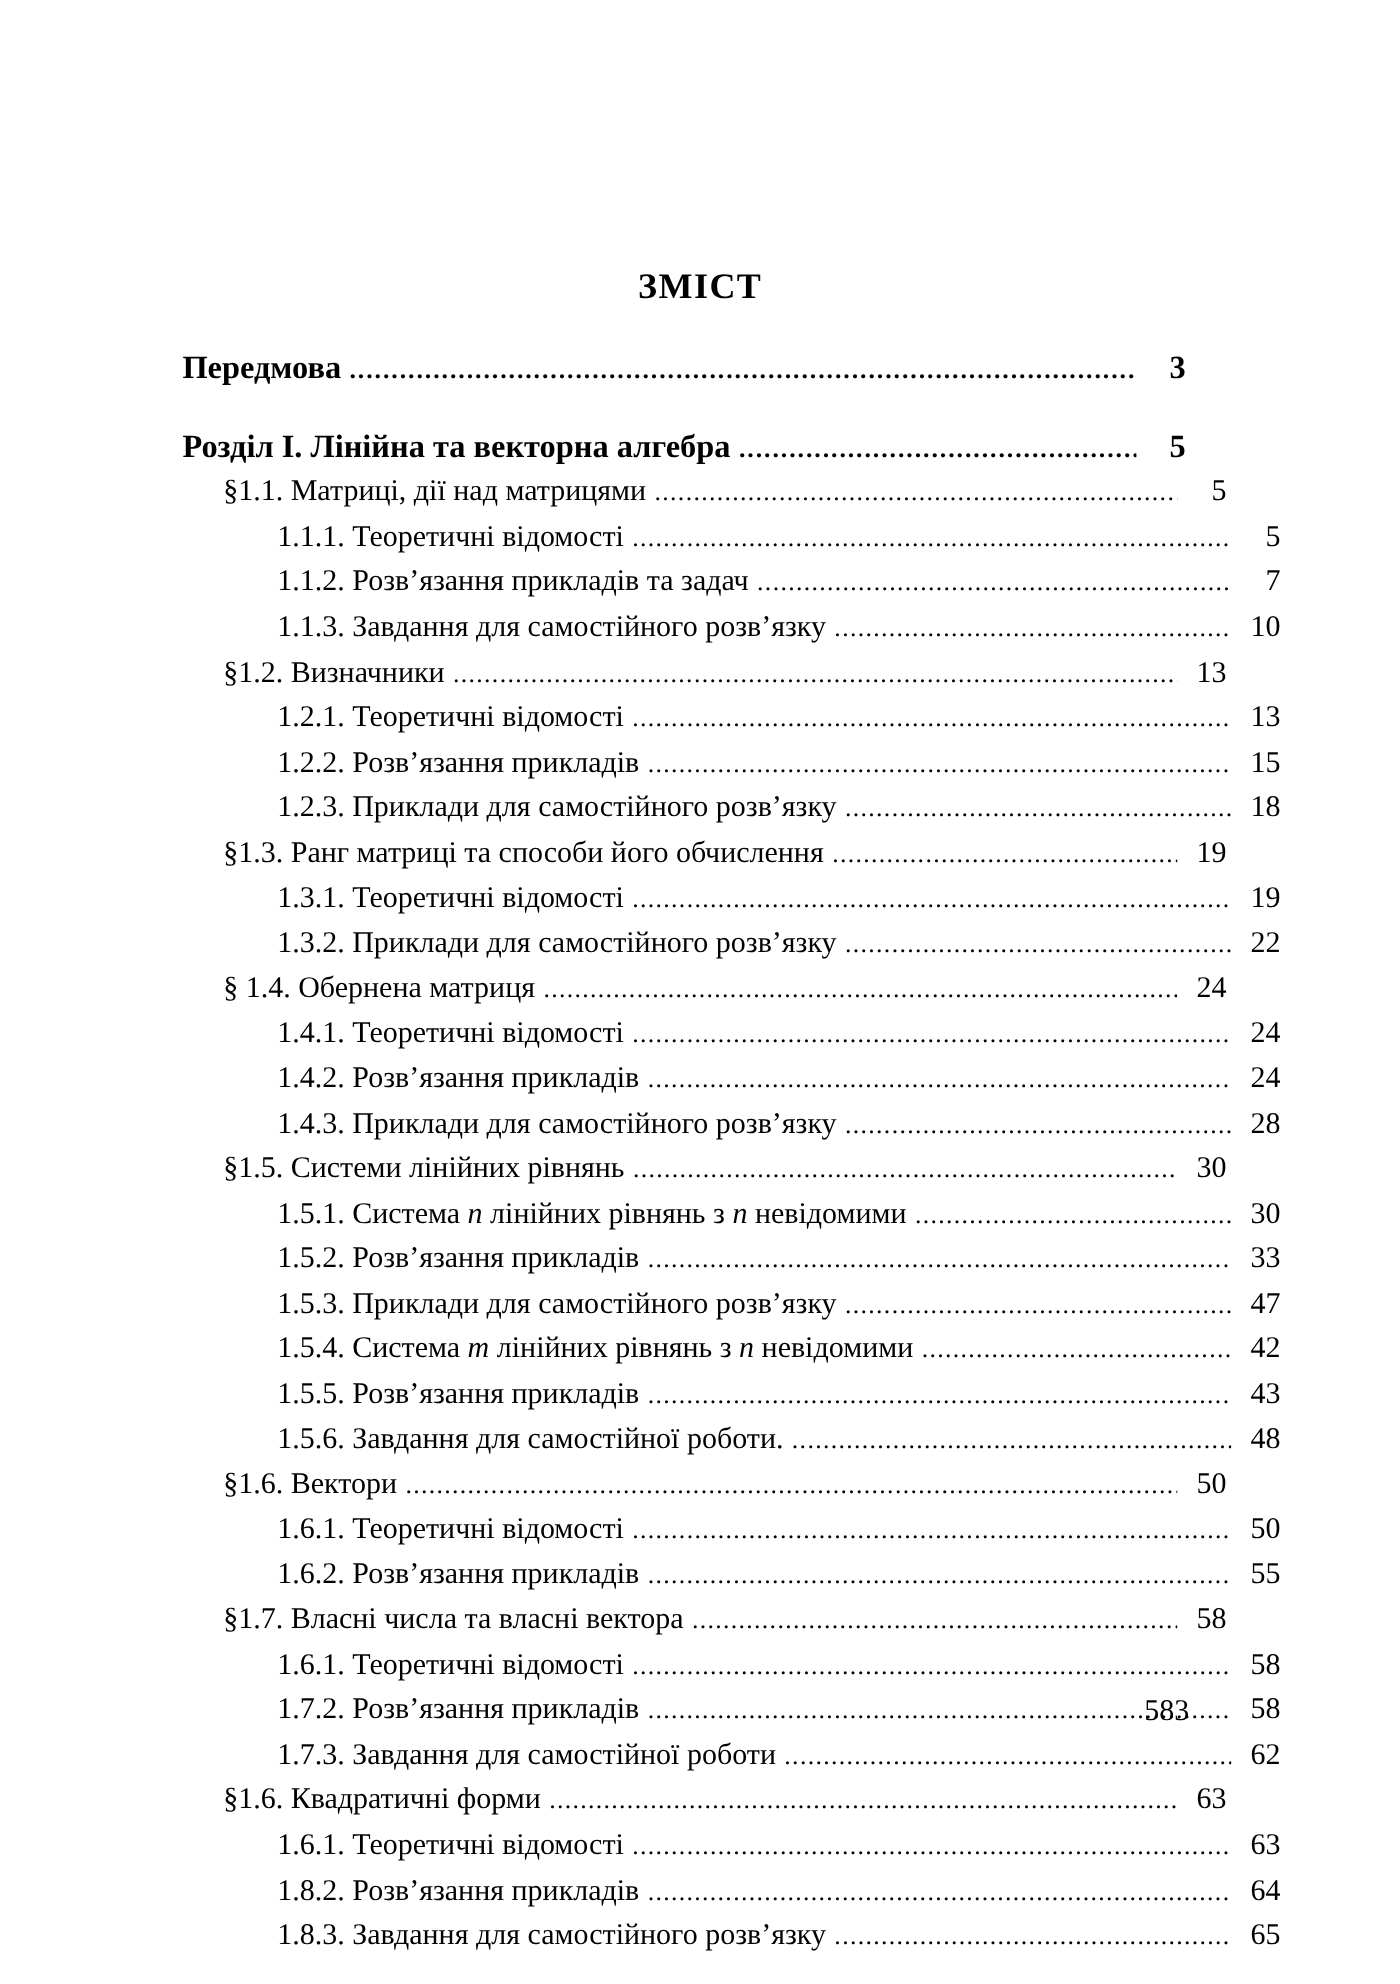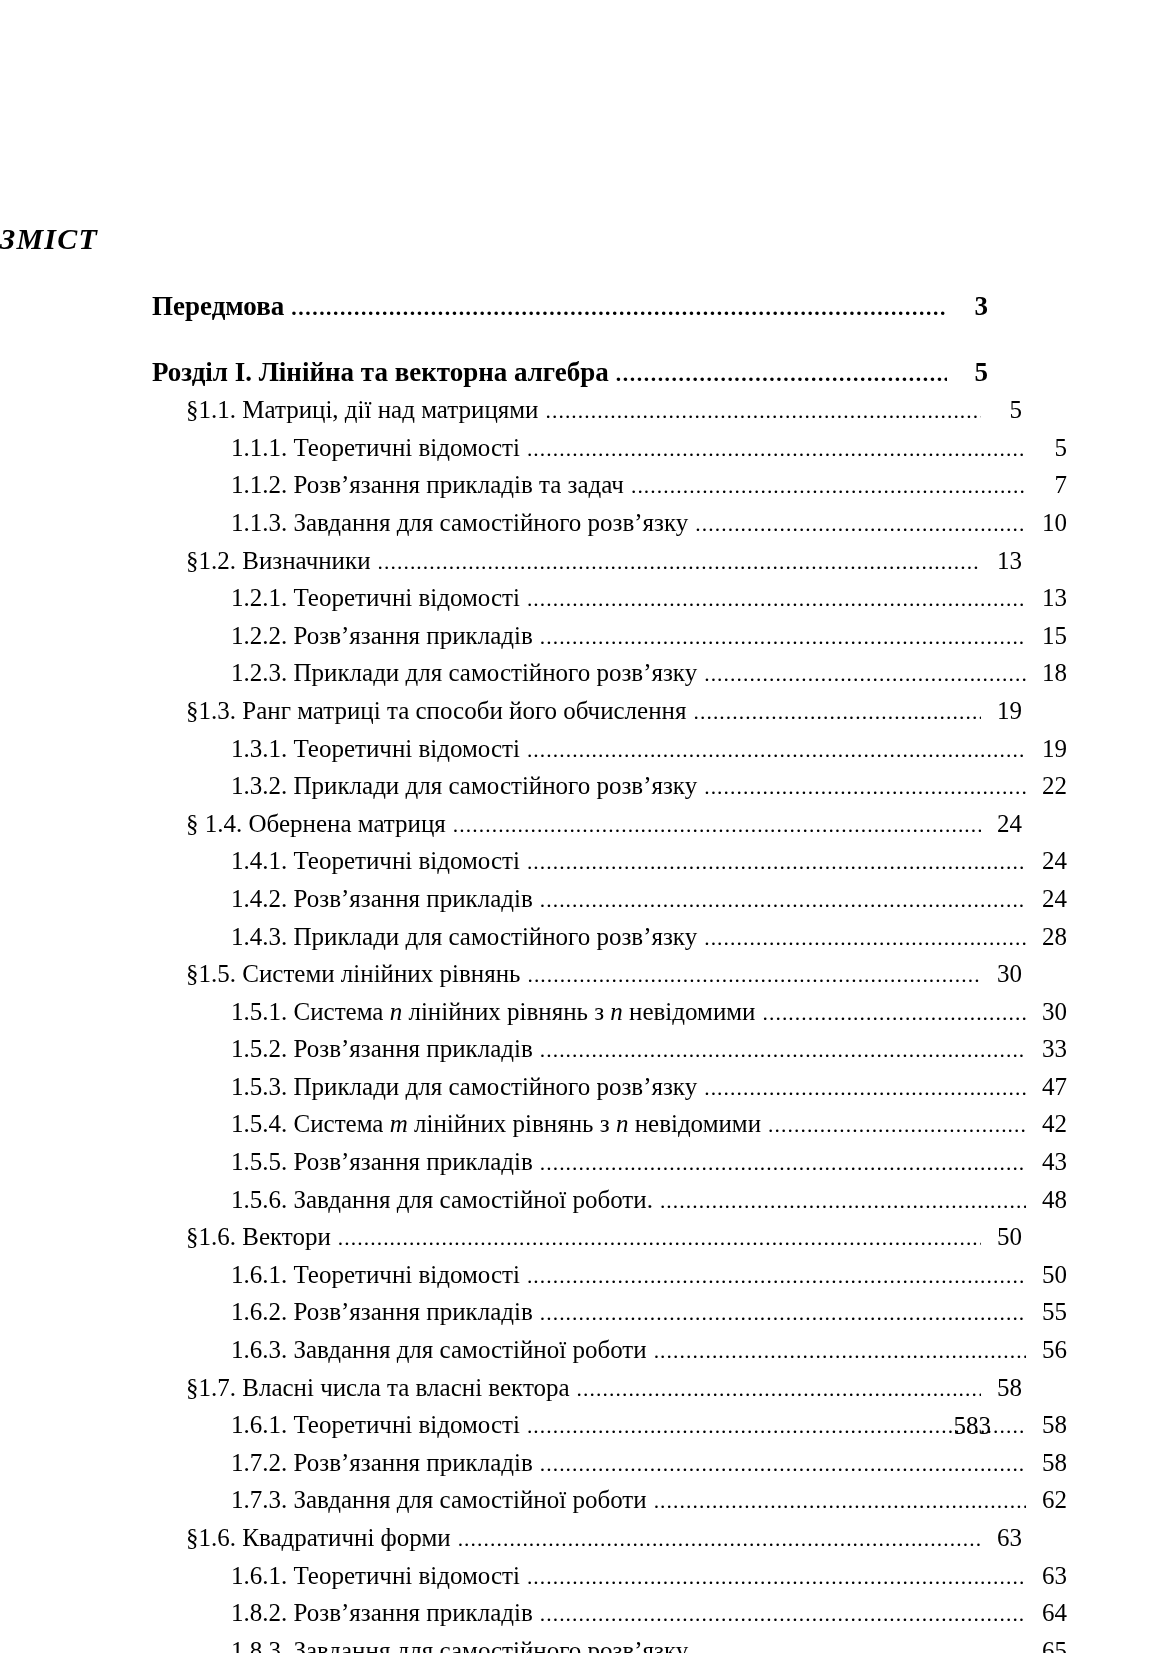--- a/index.html
+++ b/index.html
@@ -21,25 +21,24 @@
     left: 0; top: 0;
     width: 1167px;
     height: 1653px;
     box-sizing: border-box;
   }
   .toc-title {
     position: absolute;
     left: 0;
     top: 222px;
     width: 1167px;
-    text-align: left;
+    text-align: center;
     font-size: 30px;
     font-weight: bold;
     letter-spacing: 1.2px;
-    font-style: italic;
   }
   .toc-body {
     position: absolute;
     left: 152px;
     top: 288px;
     width: 836px;
   }
   .toc-row {
     display: flex;
     align-items: baseline;
@@ -235,25 +234,20 @@
       <div class="toc-row lvl2">
         <span class="label">1.6.1. Теоретичні відомості</span>
         <span class="leader"></span>
         <span class="pageno">50</span>
       </div>
       <div class="toc-row lvl2">
         <span class="label">1.6.2. Розв’язання прикладів</span>
         <span class="leader"></span>
         <span class="pageno">55</span>
       </div>
-      <div class="toc-row lvl2">
-        <span class="label">1.6.3. Завдання для самостійної роботи</span>
-        <span class="leader"></span>
-        <span class="pageno">56</span>
-      </div>
       <div class="toc-row lvl1">
         <span class="label">§1.7. Власні числа та власні вектора</span>
         <span class="leader"></span>
         <span class="pageno">58</span>
       </div>
       <div class="toc-row lvl2">
         <span class="label">1.6.1. Теоретичні відомості</span>
         <span class="leader"></span>
         <span class="pageno">58</span>
       </div>

